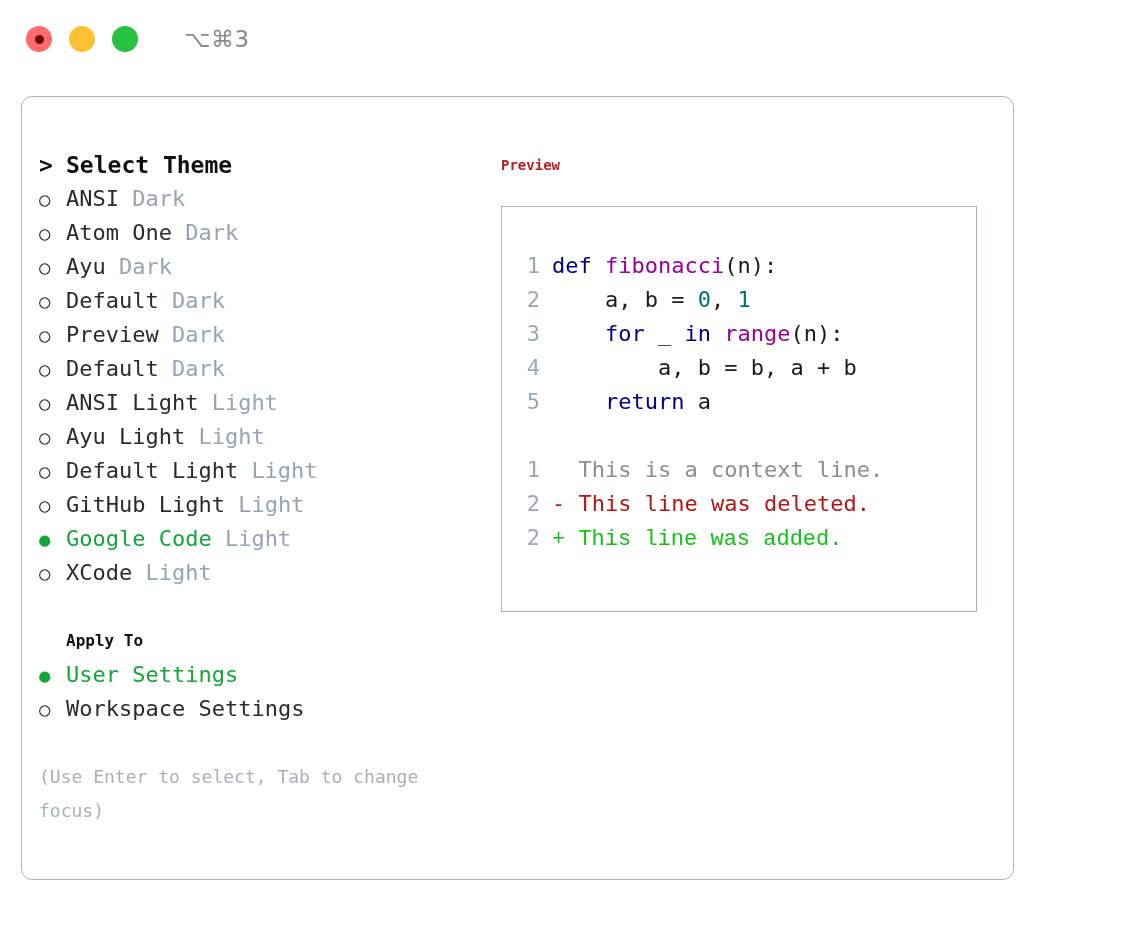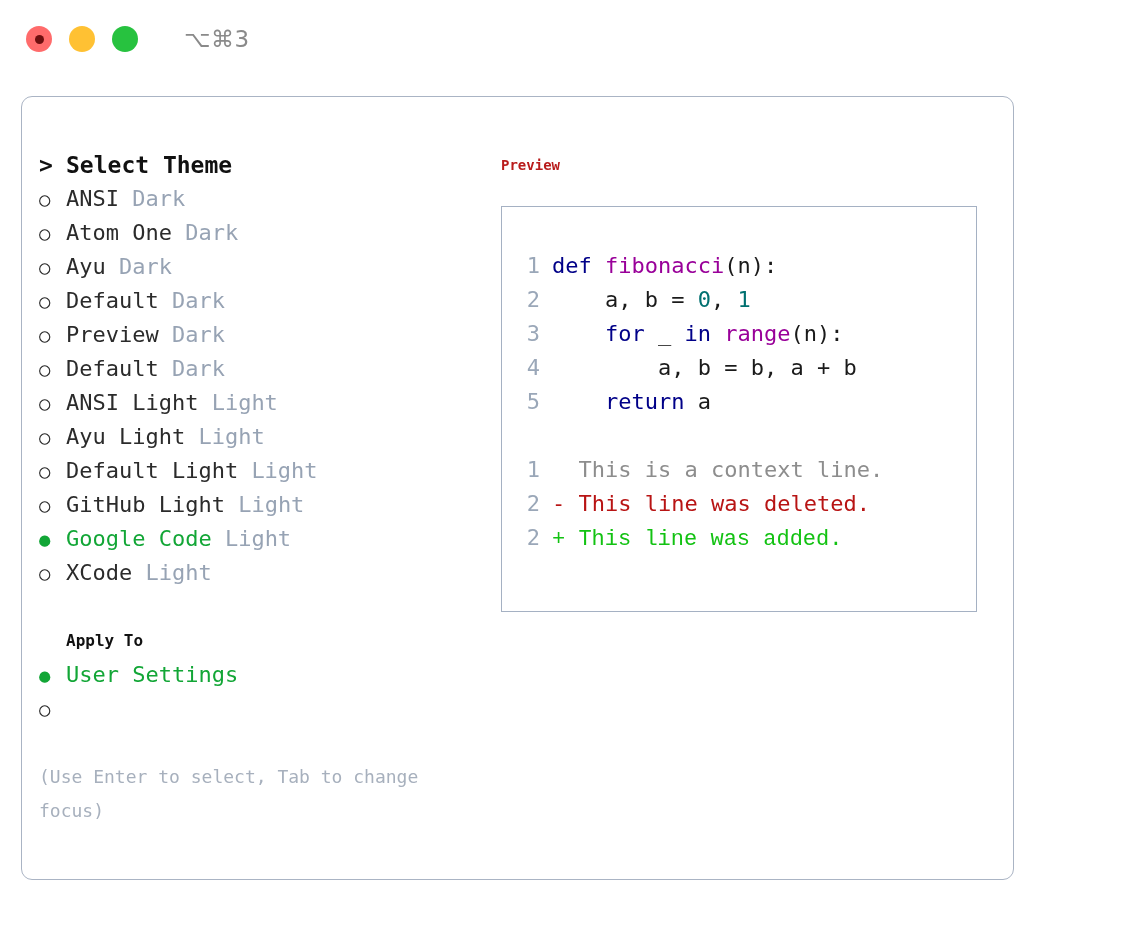--- a/index.html
+++ b/index.html
@@ -218,21 +218,21 @@
           <div class="opt-row selected"><span class="bullet sel">●</span><span class="opt-label">Google Code</span><span class="opt-tag">Light</span></div>
           <div class="opt-row"><span class="bullet">○</span><span class="opt-label">XCode</span><span class="opt-tag">Light</span></div>
         </div>
 
       <div class="section-gap"></div>
 
       <div class="sub-heading">Apply To</div>
 
       <div id="apply-list">
           <div class="opt-row selected"><span class="bullet sel">●</span><span class="opt-label">User Settings</span></div>
-          <div class="opt-row"><span class="bullet">○</span></div>
+          <div class="opt-row"><span class="bullet">○</span><span class="opt-label">Workspace Settings</span></div>
         </div>
 
       <div class="hint">(Use Enter to select, Tab to change focus)</div>
     </div>
 
     <div class="right-col">
       <div class="preview-title">Preview</div>
 
       <div class="preview-box">
         <div id="code-block">

